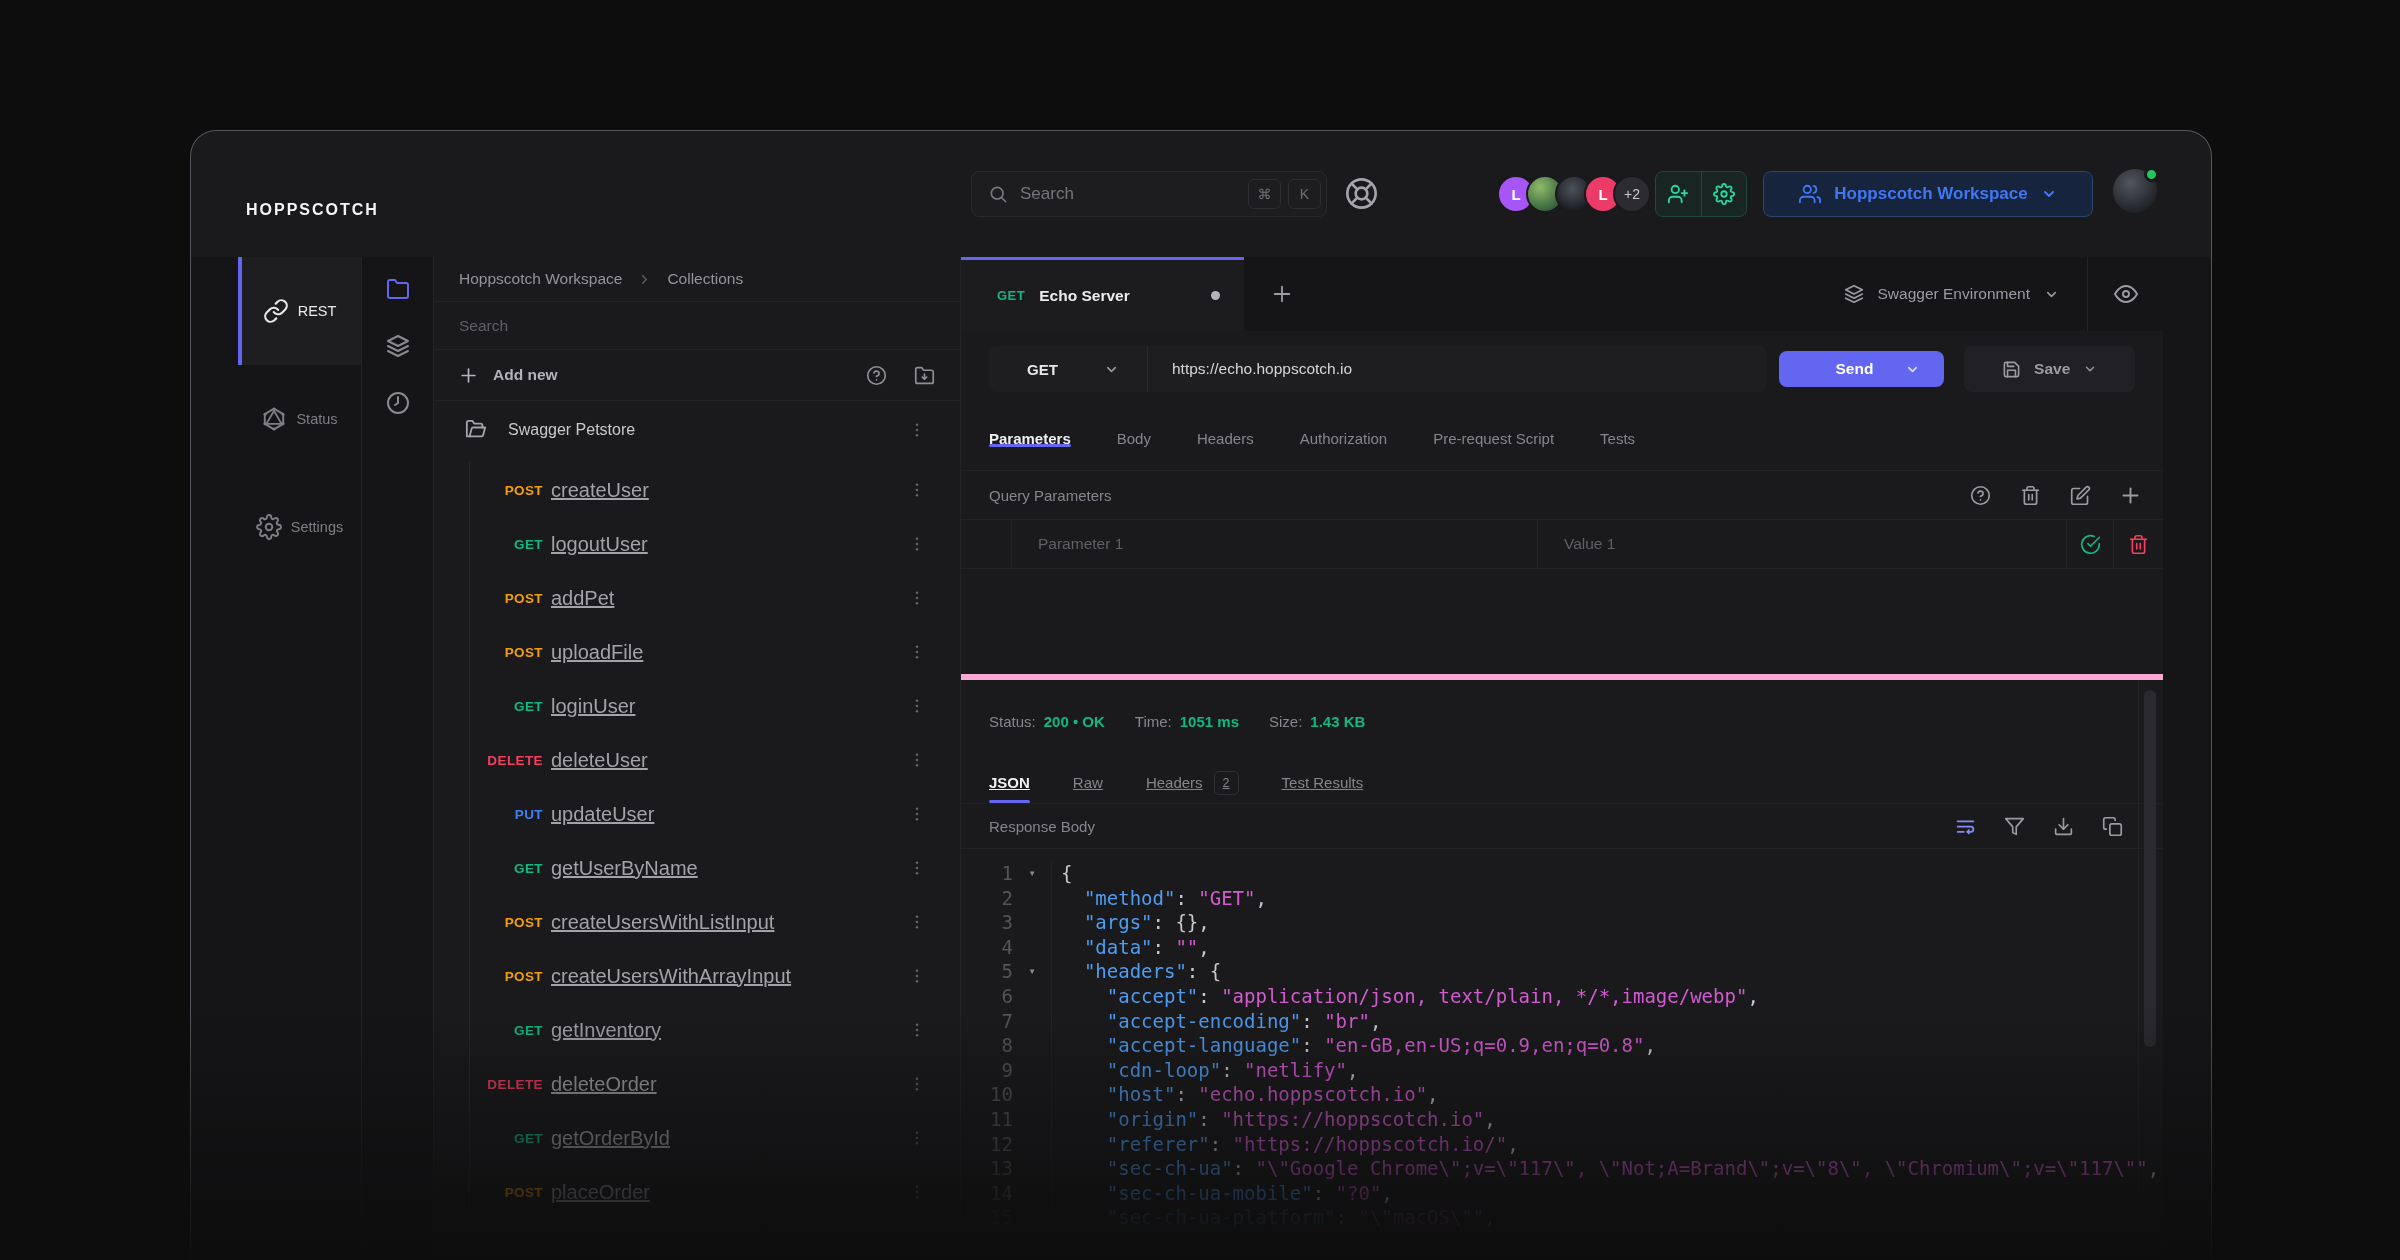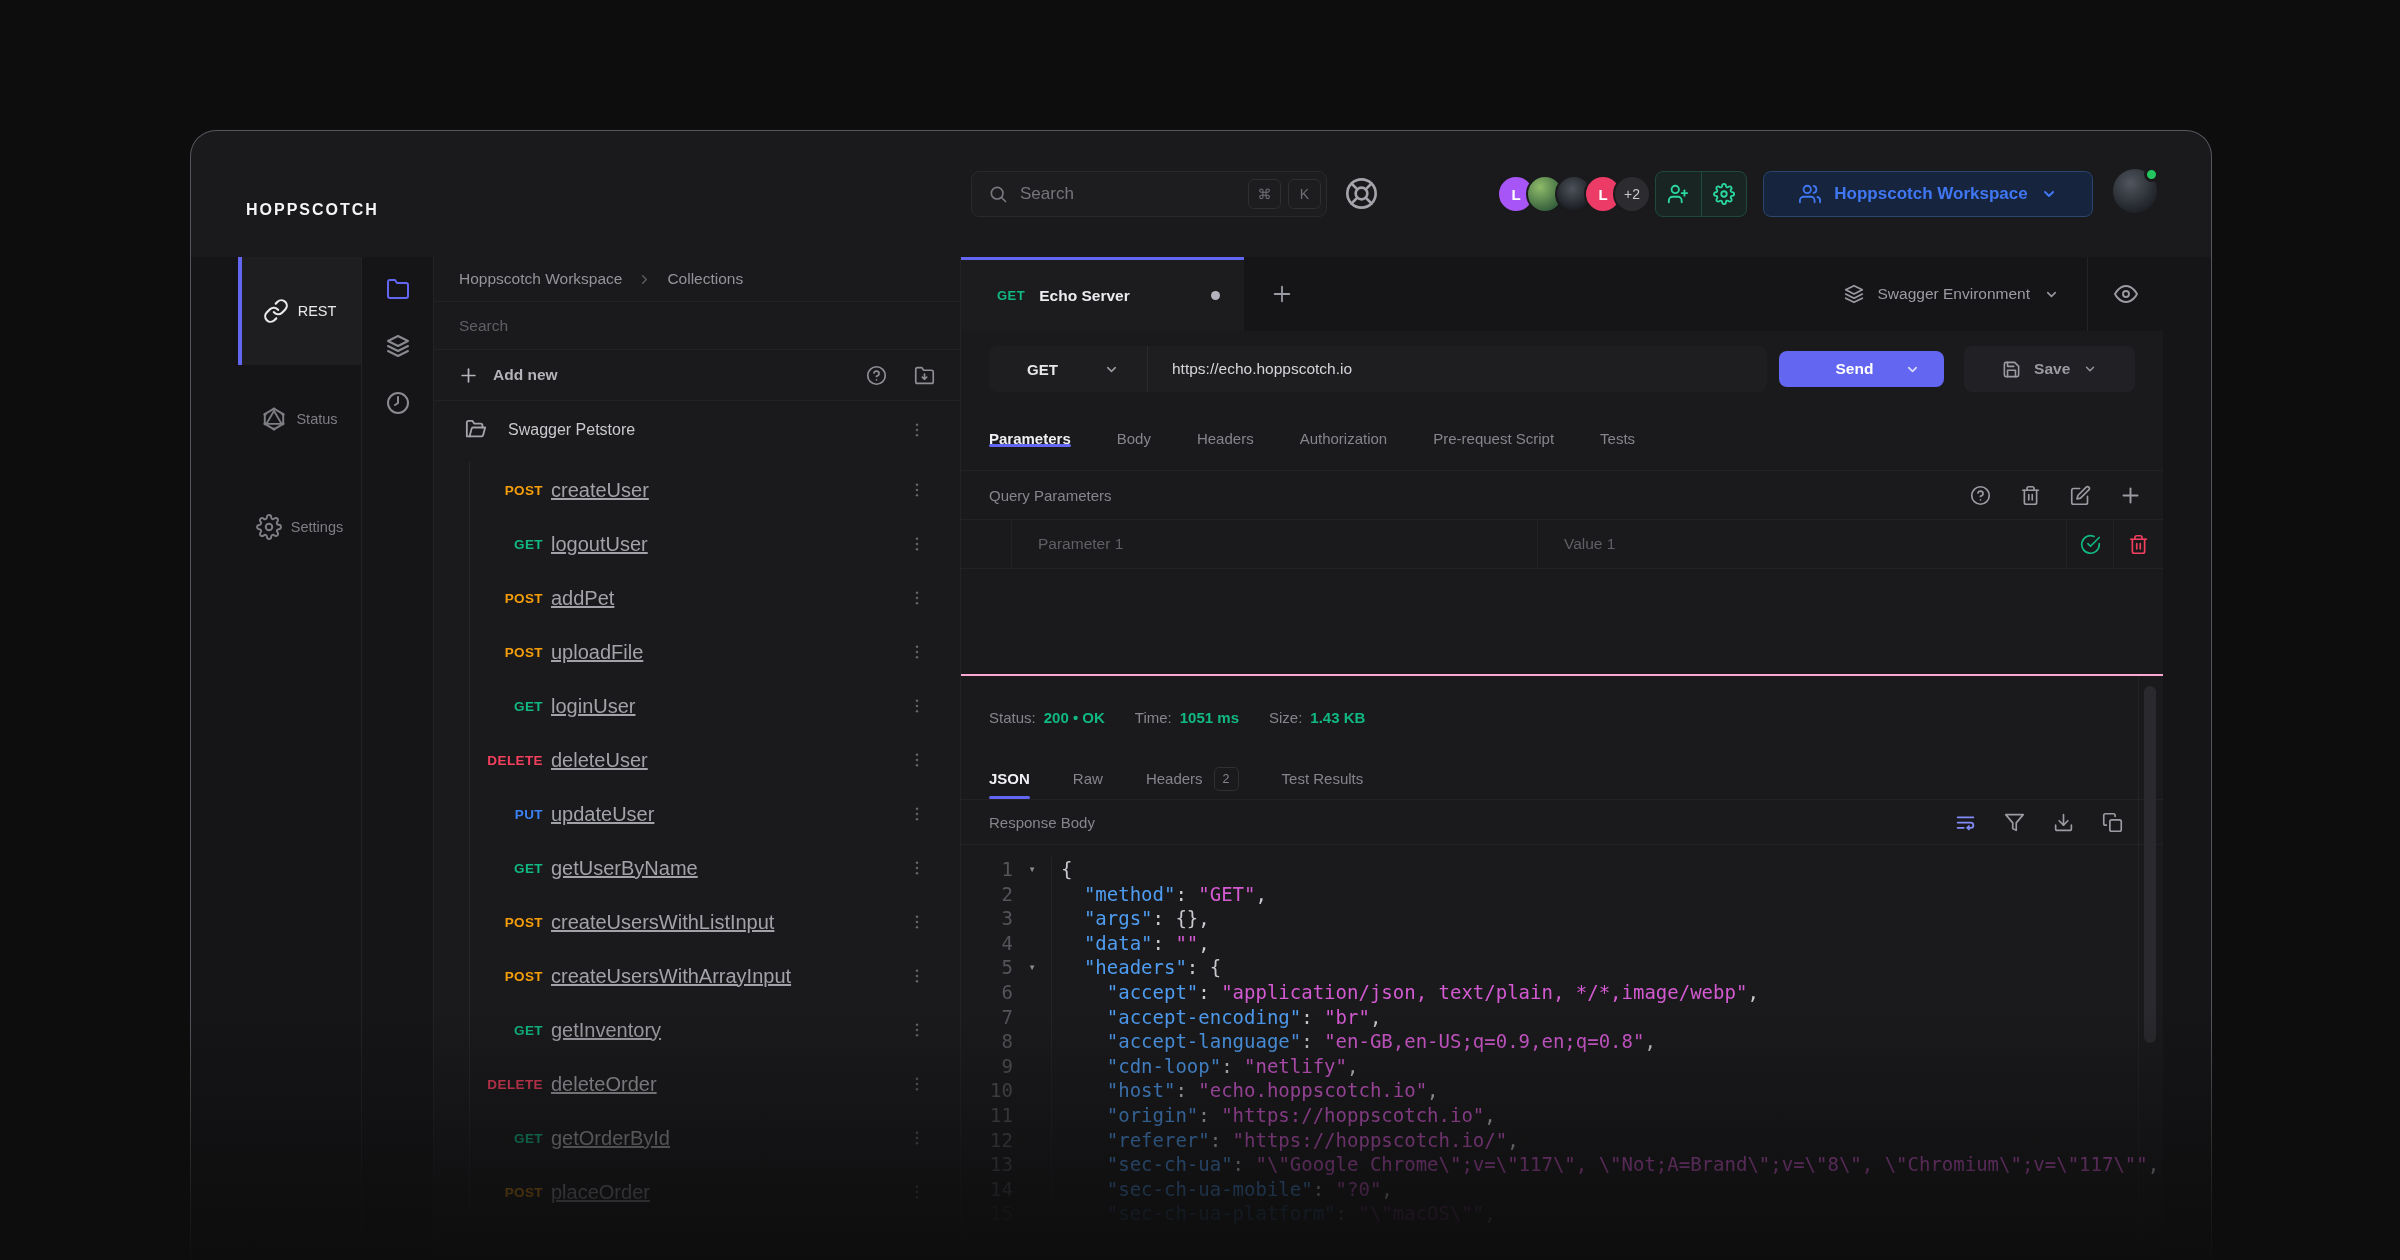--- a/index.html
+++ b/index.html
@@ -117,26 +117,26 @@
 
   .qp-row { position:absolute; top:263px; left:0; right:0; height:49px; border-bottom:1px solid #222226; display:flex; align-items:stretch; }
   .qp-gutter { width:51px; border-right:1px solid #222226; }
   .qp-param { width:526px; border-right:1px solid #222226; display:flex; align-items:center; padding:0 26px; }
   .qp-value { flex:1; border-right:1px solid #222226; display:flex; align-items:center; padding:0 26px; }
   .qp-row input { width:100%; background:transparent; border:none; outline:none; font-size:15.5px; color:#d6d6da; font-family:"Liberation Sans",sans-serif; }
   .qp-row input::placeholder { color:#5f5f66; }
   .qp-check { width:47px; border-right:1px solid #222226; display:flex; align-items:center; justify-content:center; color:#10b981; }
   .qp-trash { width:49px; display:flex; align-items:center; justify-content:center; color:#f43f5e; }
 
-  .resp { position:absolute; top:417px; left:0; right:0; bottom:0; border-top:2px solid #f9a8d4; }
+  .resp { position:absolute; top:417px; left:0; right:0; bottom:0; border-top:6px solid #f9a8d4; }
   .status-row { height:82px; display:flex; align-items:center; padding:0 28px; font-size:15px; }
   .status-row .lbl { color:#85858d; margin-right:8px; }
   .status-row .val { color:#10b981; font-weight:600; margin-right:30px; }
   .resp-tabs { height:42px; display:flex; align-items:stretch; padding:0 28px; gap:43px; border-bottom:1px solid #222226; }
-  .resp-tab { font-size:15px; color:#85858d; display:flex; align-items:center; gap:11px; position:relative; cursor:pointer; }
+  .resp-tab { font-size:15px; color:#85858d; display:flex; align-items:center; gap:11px; position:relative; cursor:pointer;text-decoration:underline; }
   .resp-tab.active { color:#f0f0f4; font-weight:700; }
   .resp-tab.active::after { content:""; position:absolute; left:0; right:0; bottom:0; height:3px; background:#6366f1; border-radius:2px; }
   .badge { min-width:25px; height:24px; border:1px solid #2f2f34; border-radius:5px; display:flex; align-items:center;
     justify-content:center; font-size:12.5px; color:#85858d; font-weight:400; padding:0 6px; }
   .body-head { height:45px; border-bottom:1px solid #222226; display:flex; align-items:center; padding:0 40px 0 28px; }
   .body-icons { margin-left:auto; display:flex; gap:28px; color:#9b9ba3; }
   .icon-accent { color:#818cf8; }
 
   .code { padding-top:12px; font-family:"DejaVu Sans Mono",monospace; font-size:19px; line-height:24.6px; }
   .line { display:flex; white-space:pre; }

